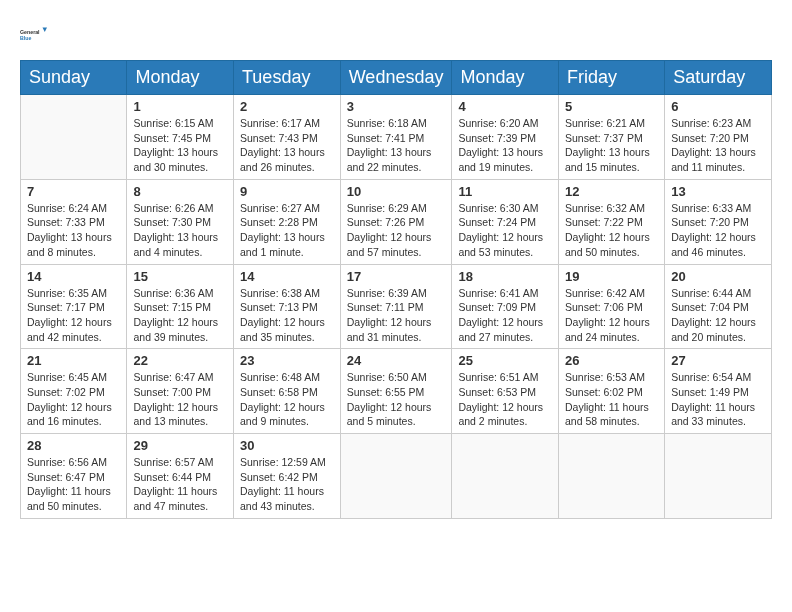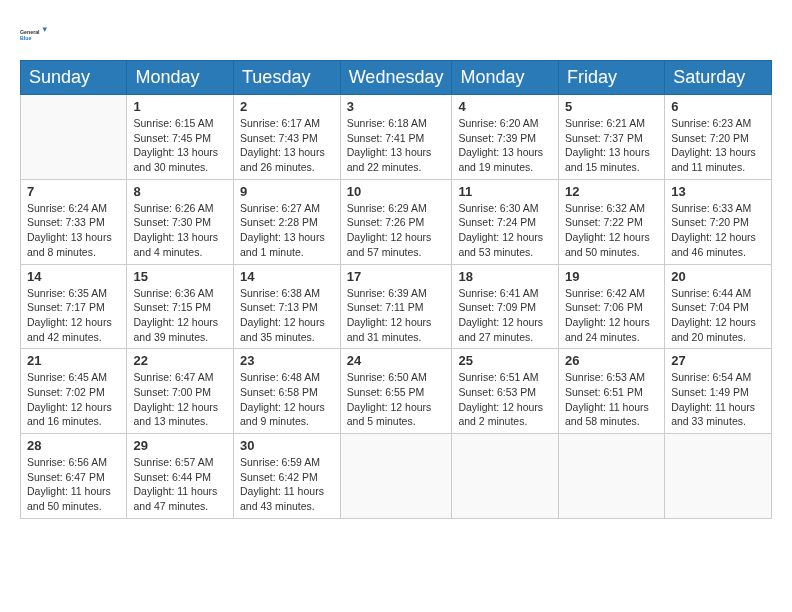--- a/index.html
+++ b/index.html
@@ -207,39 +207,39 @@
         <td>
           <span class="day-number">24</span>
           <div class="cell-content"><span>Sunrise: 6:50 AM</span><br><span>Sunset: 6:55 PM</span><br><span>Daylight: 12 hours and 5 minutes.</span></div>
         </td>
         <td>
           <span class="day-number">25</span>
           <div class="cell-content"><span>Sunrise: 6:51 AM</span><br><span>Sunset: 6:53 PM</span><br><span>Daylight: 12 hours and 2 minutes.</span></div>
         </td>
         <td>
           <span class="day-number">26</span>
-          <div class="cell-content"><span>Sunrise: 6:53 AM</span><br><span>Sunset: 6:51 PM</span><br><span>Daylight: 11 hours and 58 minutes.</span></div>
+          <div class="cell-content"><span>Sunrise: 6:53 AM</span><br><span>Sunset: 6:02 PM</span><br><span>Daylight: 11 hours and 58 minutes.</span></div>
         </td>
         <td>
           <span class="day-number">27</span>
           <div class="cell-content"><span>Sunrise: 6:54 AM</span><br><span>Sunset: 1:49 PM</span><br><span>Daylight: 11 hours and 33 minutes.</span></div>
         </td>
       </tr>
       <tr>
         <td>
           <span class="day-number">28</span>
           <div class="cell-content"><span>Sunrise: 6:56 AM</span><br><span>Sunset: 6:47 PM</span><br><span>Daylight: 11 hours and 50 minutes.</span></div>
         </td>
         <td>
           <span class="day-number">29</span>
           <div class="cell-content"><span>Sunrise: 6:57 AM</span><br><span>Sunset: 6:44 PM</span><br><span>Daylight: 11 hours and 47 minutes.</span></div>
         </td>
         <td>
           <span class="day-number">30</span>
-          <div class="cell-content"><span>Sunrise: 6:59 AM</span><br><span>Sunset: 6:42 PM</span><br><span>Daylight: 11 hours and 43 minutes.</span></div>
+          <div class="cell-content"><span>Sunrise: 12:59 AM</span><br><span>Sunset: 6:42 PM</span><br><span>Daylight: 11 hours and 43 minutes.</span></div>
         </td>
         <td class="empty-cell"></td>
         <td class="empty-cell"></td>
         <td class="empty-cell"></td>
         <td class="empty-cell"></td>
       </tr>
     </tbody>
 </table>
 
 </body></html>

